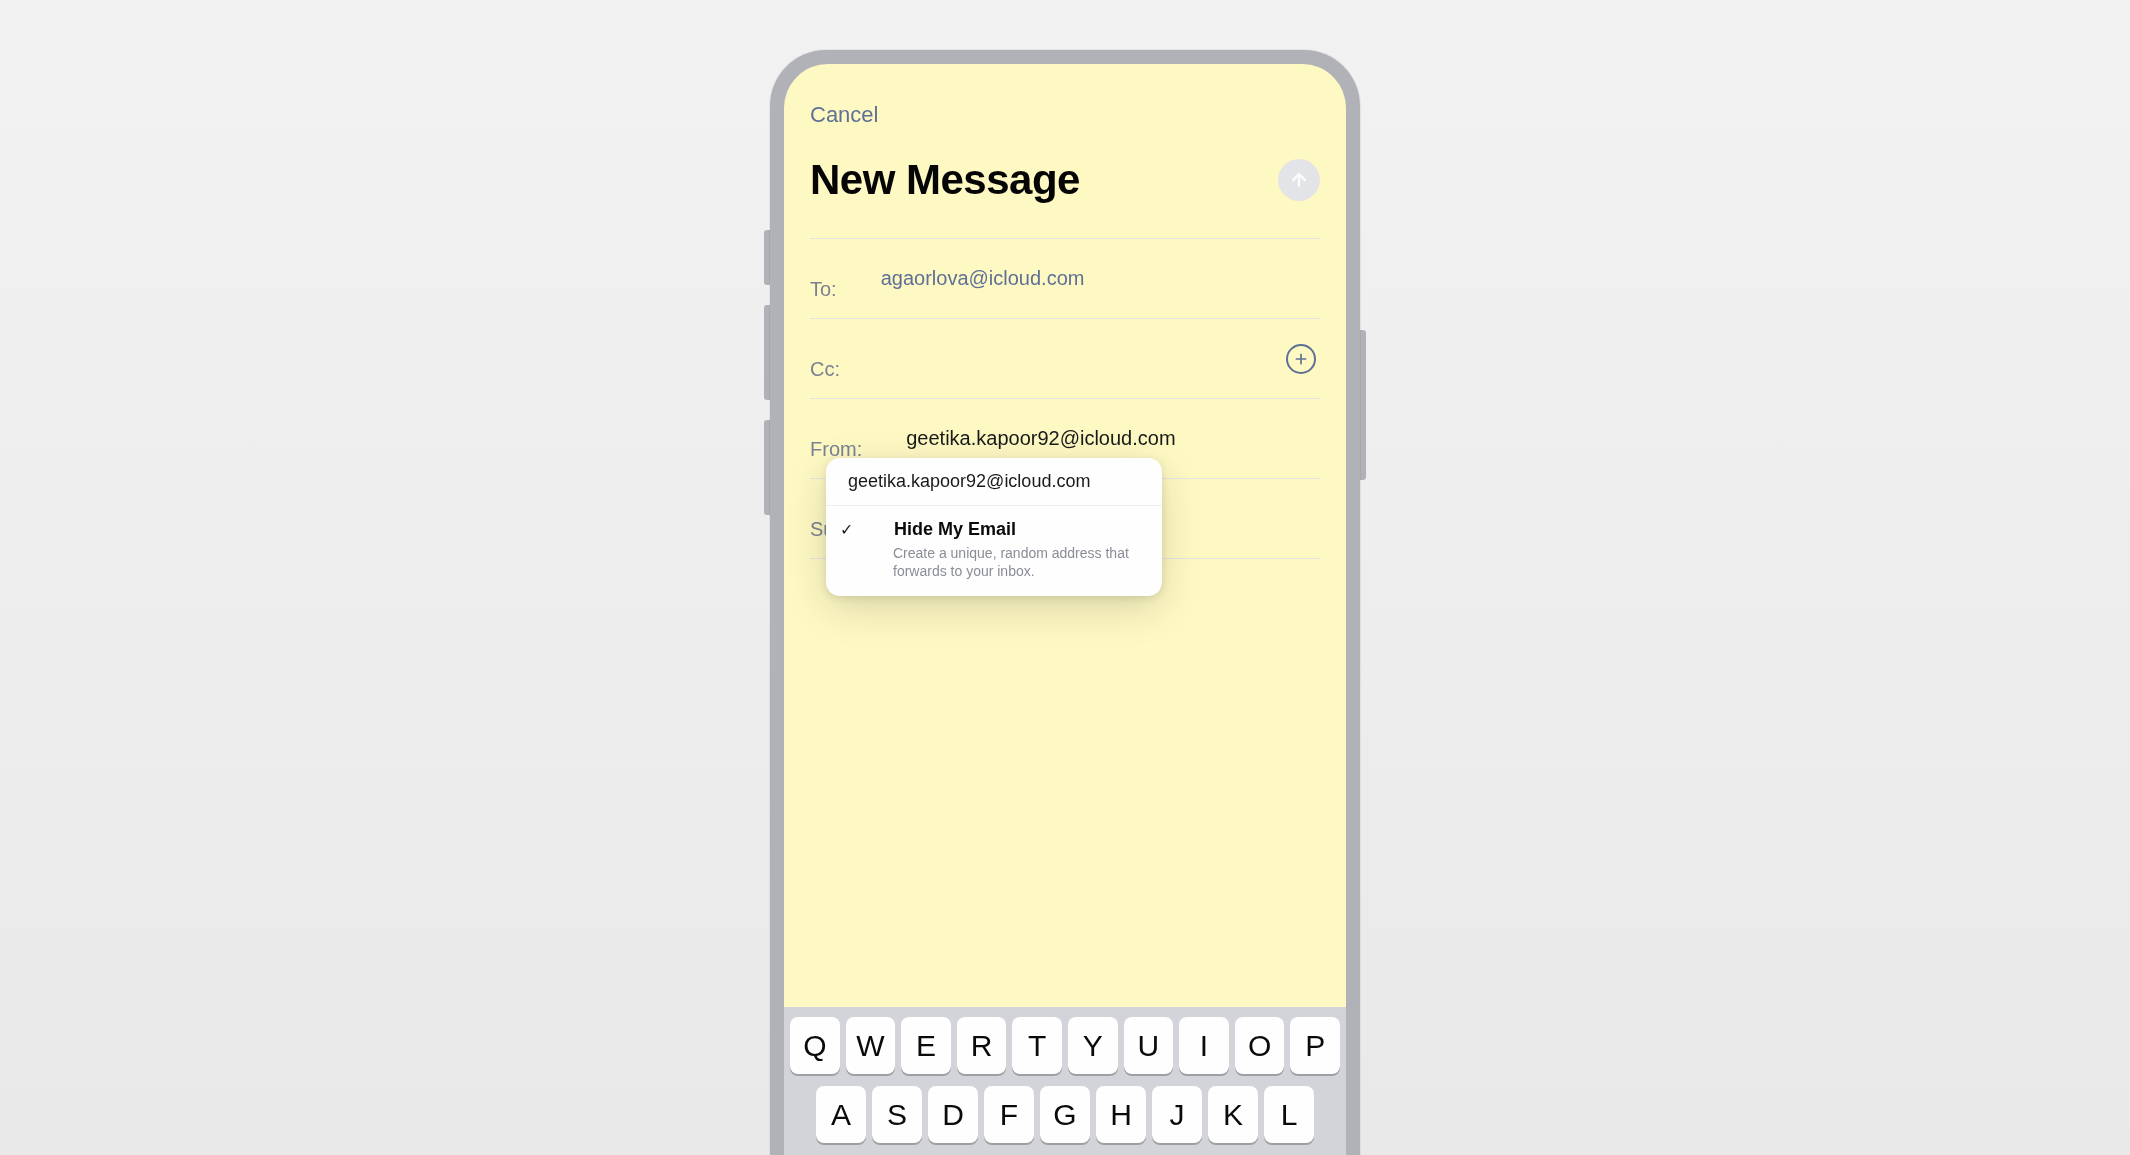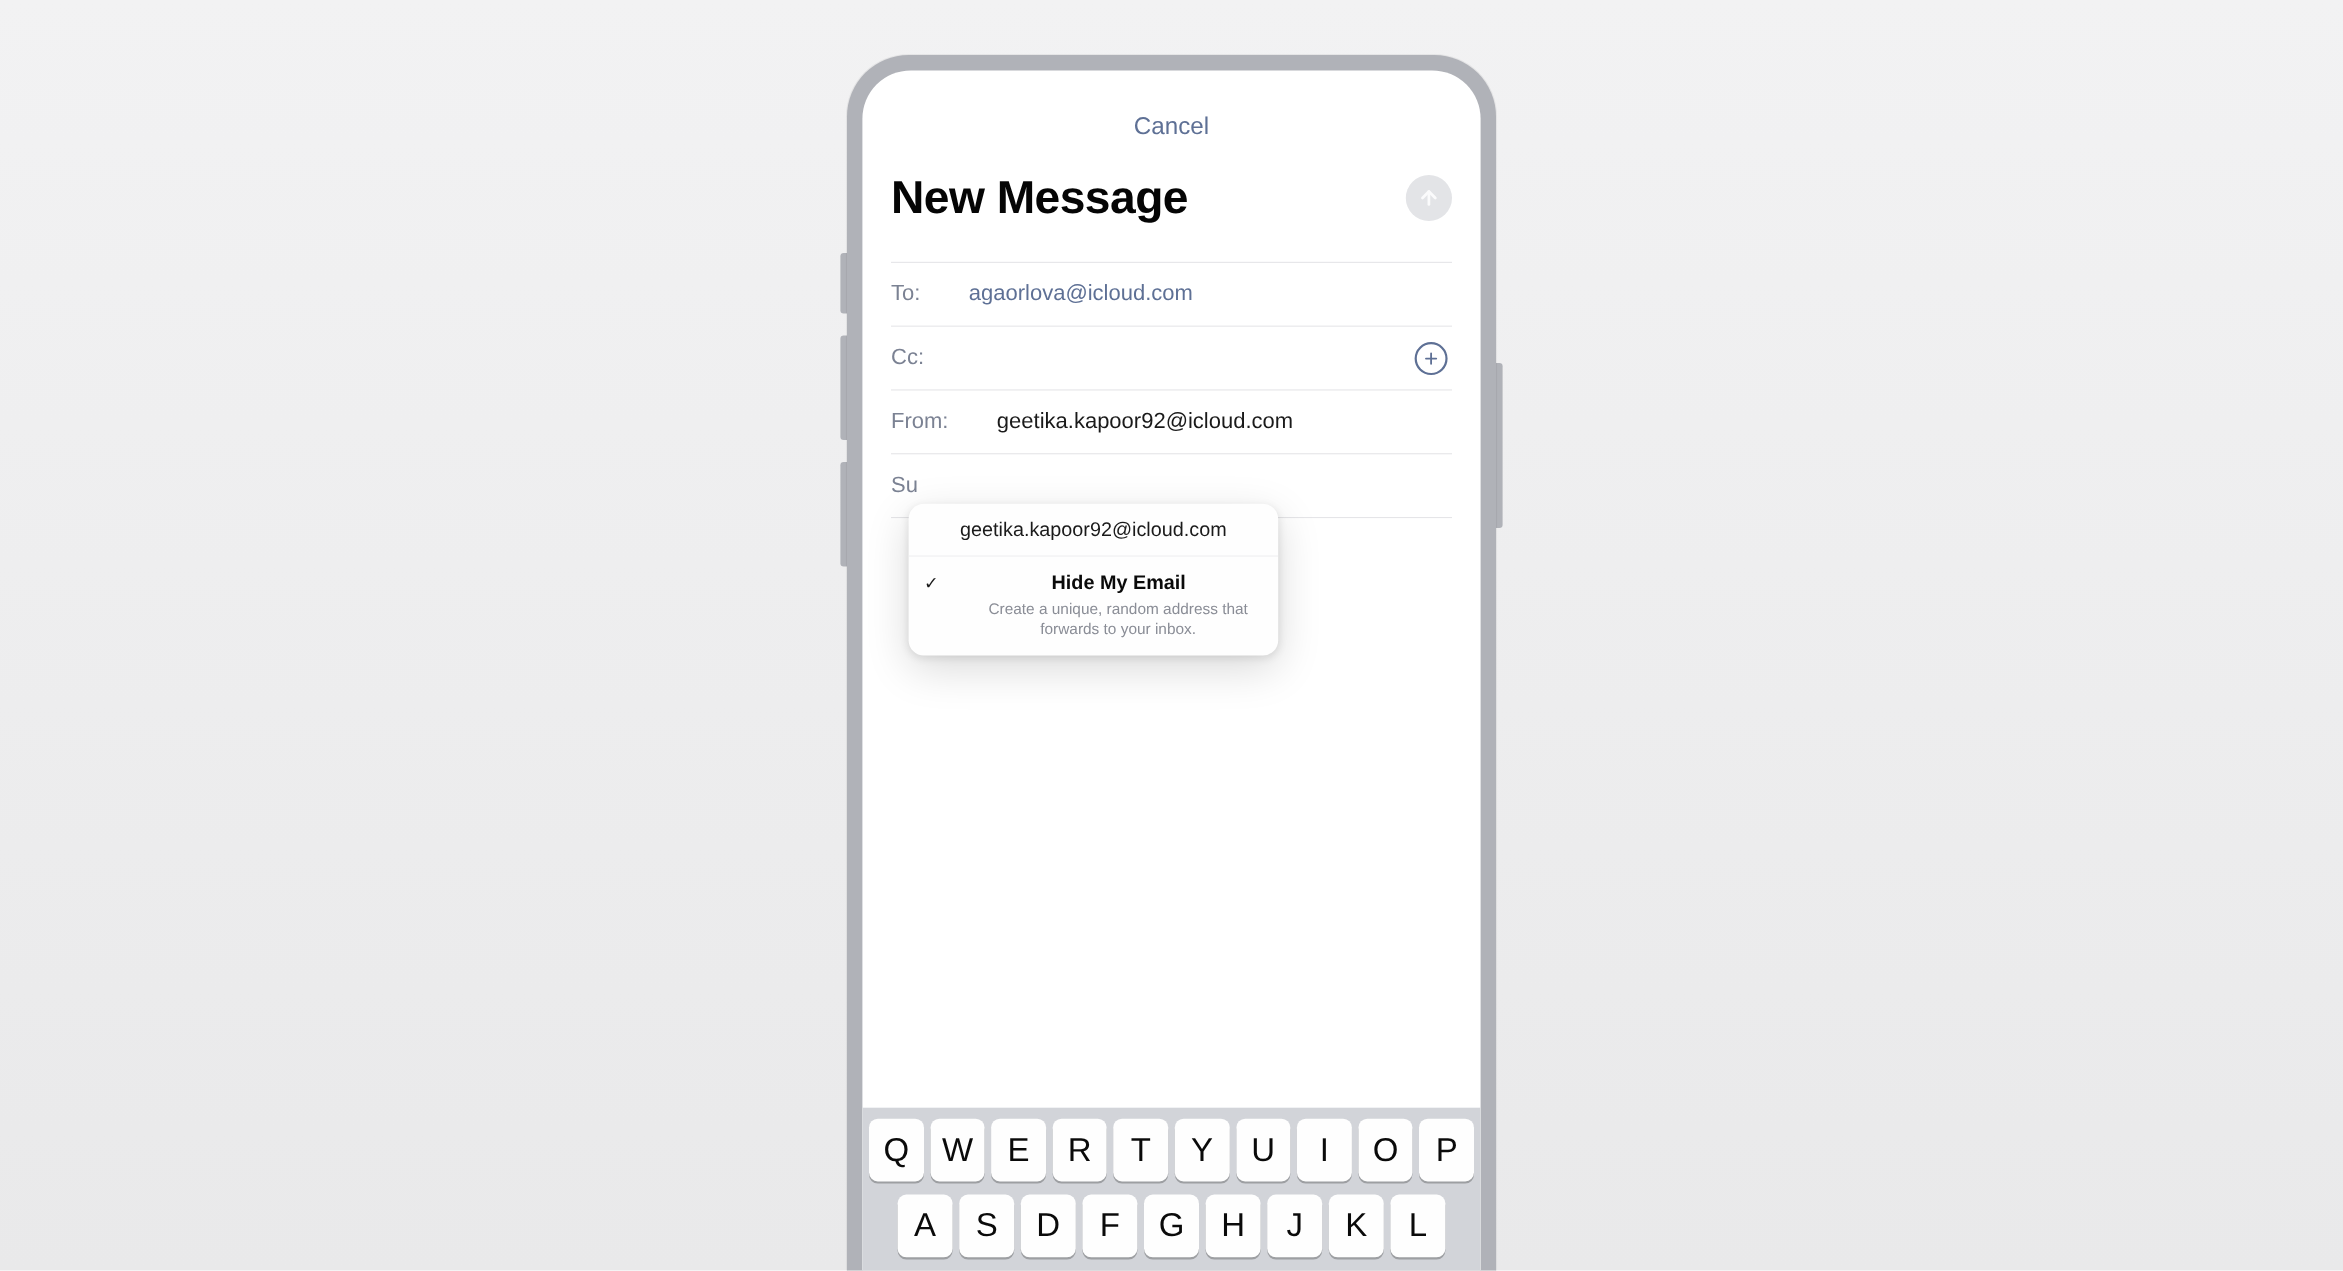--- a/index.html
+++ b/index.html
@@ -25,45 +25,44 @@
       padding: 14px;
       position: relative;
       box-shadow: 0 0 0 1px rgba(0,0,0,0.05);
     }
     .side-button-left-1 { position: absolute; left: -6px; top: 180px; width: 6px; height: 55px; background: #b0b2b8; border-radius: 3px 0 0 3px; }
     .side-button-left-2 { position: absolute; left: -6px; top: 255px; width: 6px; height: 95px; background: #b0b2b8; border-radius: 3px 0 0 3px; }
     .side-button-left-3 { position: absolute; left: -6px; top: 370px; width: 6px; height: 95px; background: #b0b2b8; border-radius: 3px 0 0 3px; }
     .side-button-right { position: absolute; right: -6px; top: 280px; width: 6px; height: 150px; background: #b0b2b8; border-radius: 0 3px 3px 0; }
     .screen {
       width: 100%;
-      background: #ffffff;
+      background: #fef9c3;
       border-radius: 44px 44px 0 0;
       min-height: 1091px;
       padding: 38px 26px 0 26px;
       position: relative;
       overflow: hidden;
-      text-align: center;
     }
     .cancel-btn { color: #5e7095; font-size: 22px; font-weight: 400; cursor: pointer; display: inline-block; }
     .title-row { display: flex; justify-content: space-between; align-items: center; margin-top: 28px; margin-bottom: 34px; }
     .title { font-size: 42px; font-weight: 800; letter-spacing: -0.5px; color: #050505; }
     .send-btn {
       width: 42px; height: 42px; border-radius: 50%; background: #e3e4e7;
       display: flex; align-items: center; justify-content: center; cursor: pointer;
     }
     .compose-field {
       border-top: 1px solid #e5e5e8;
       padding: 17px 0;
       display: flex;
       align-items: center;
       font-size: 20px;
       position: relative;
     }
     .compose-field:first-of-type { border-top: none; }
-    .field-label { color: #7b8293; margin-right: 8px; }
+    .field-label { color: #7b8293; margin-right: 8px; margin-top: 22px; }
     .field-value { color: #1a1a1a; margin-left: 36px; }
     .field-value.link { color: #5e7095; }
     .add-contact-btn {
       position: absolute; right: 4px;
       width: 30px; height: 30px; border-radius: 50%;
       border: 2.5px solid #5e7095;
       display: flex; align-items: center; justify-content: center;
       cursor: pointer;
     }
     .dropdown {

